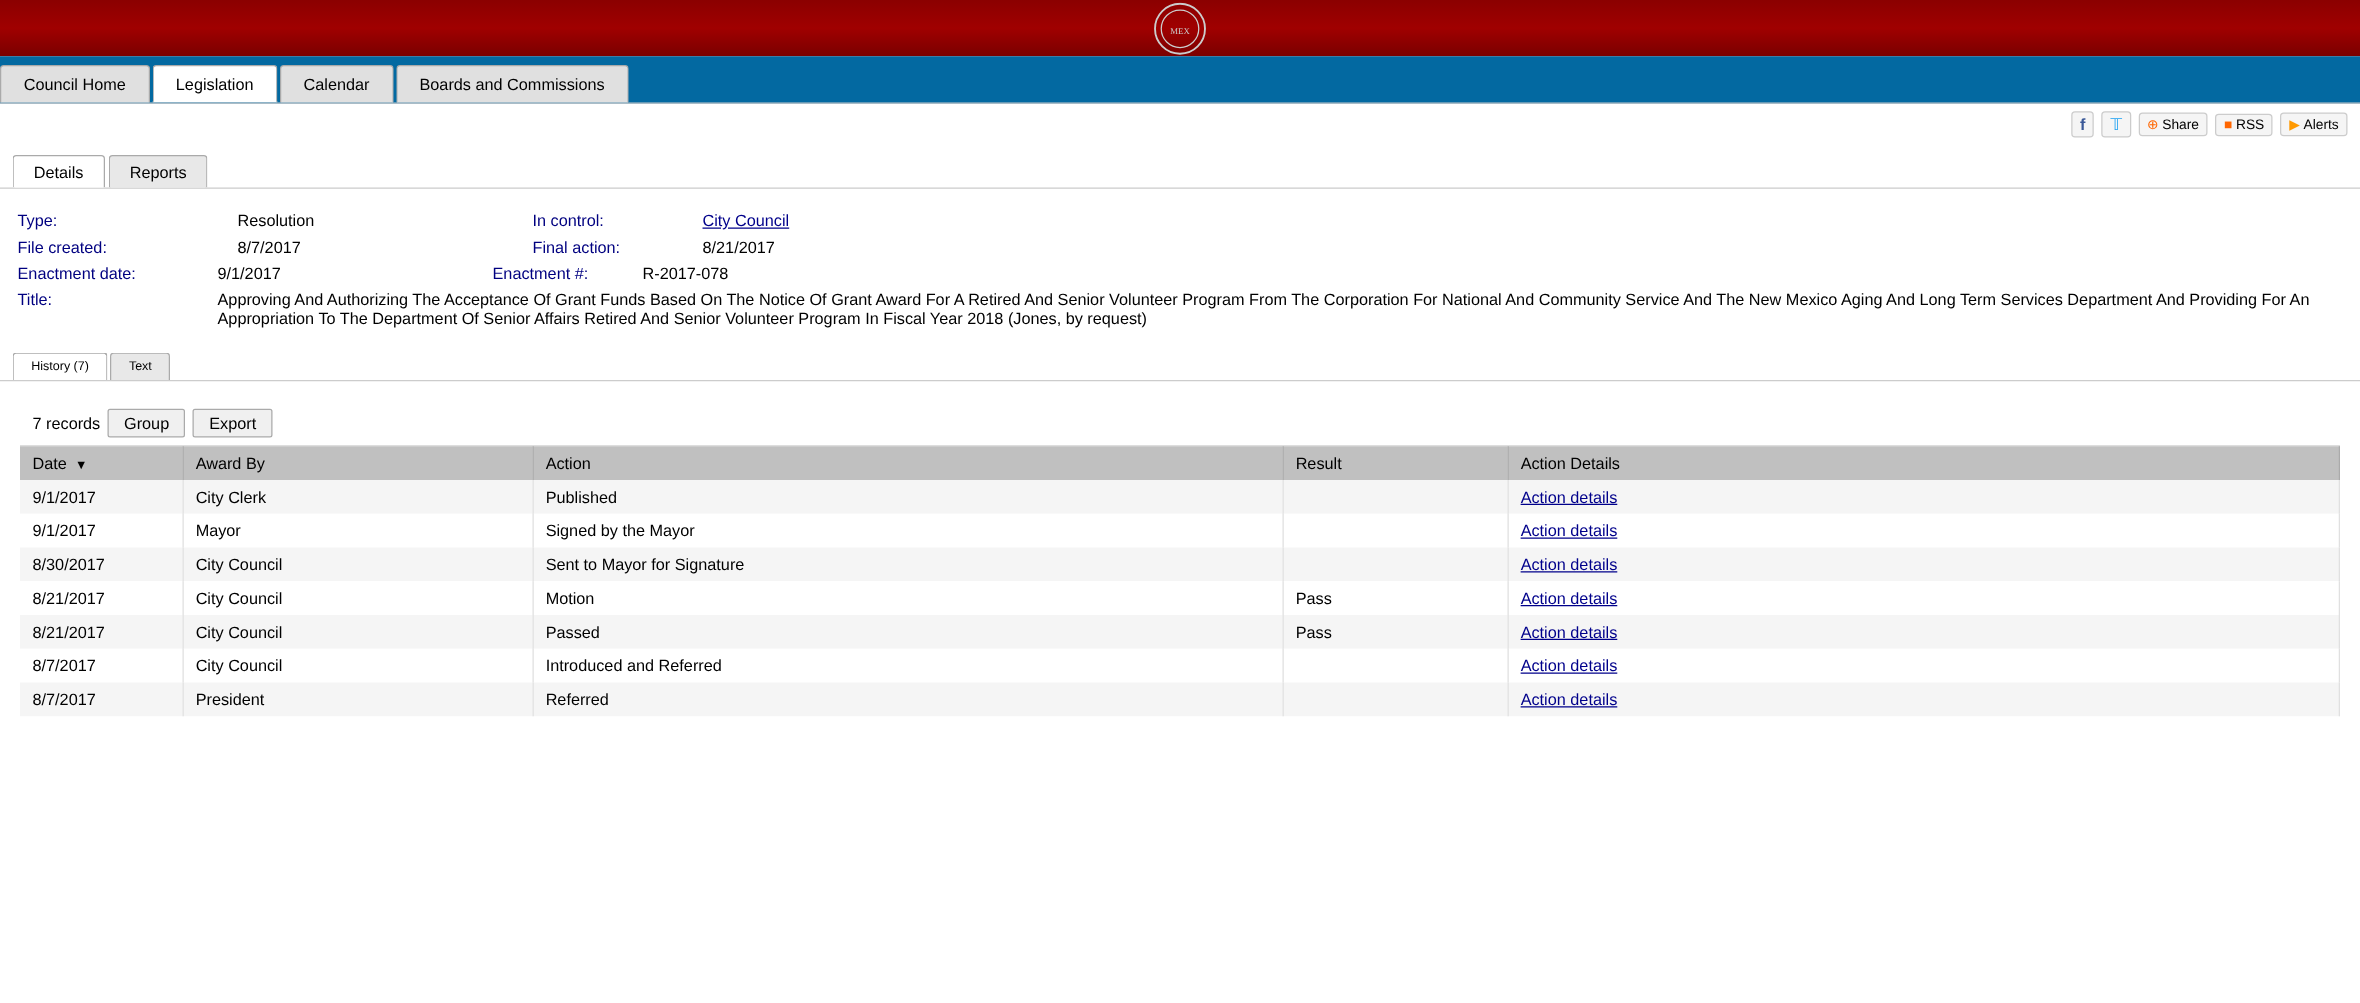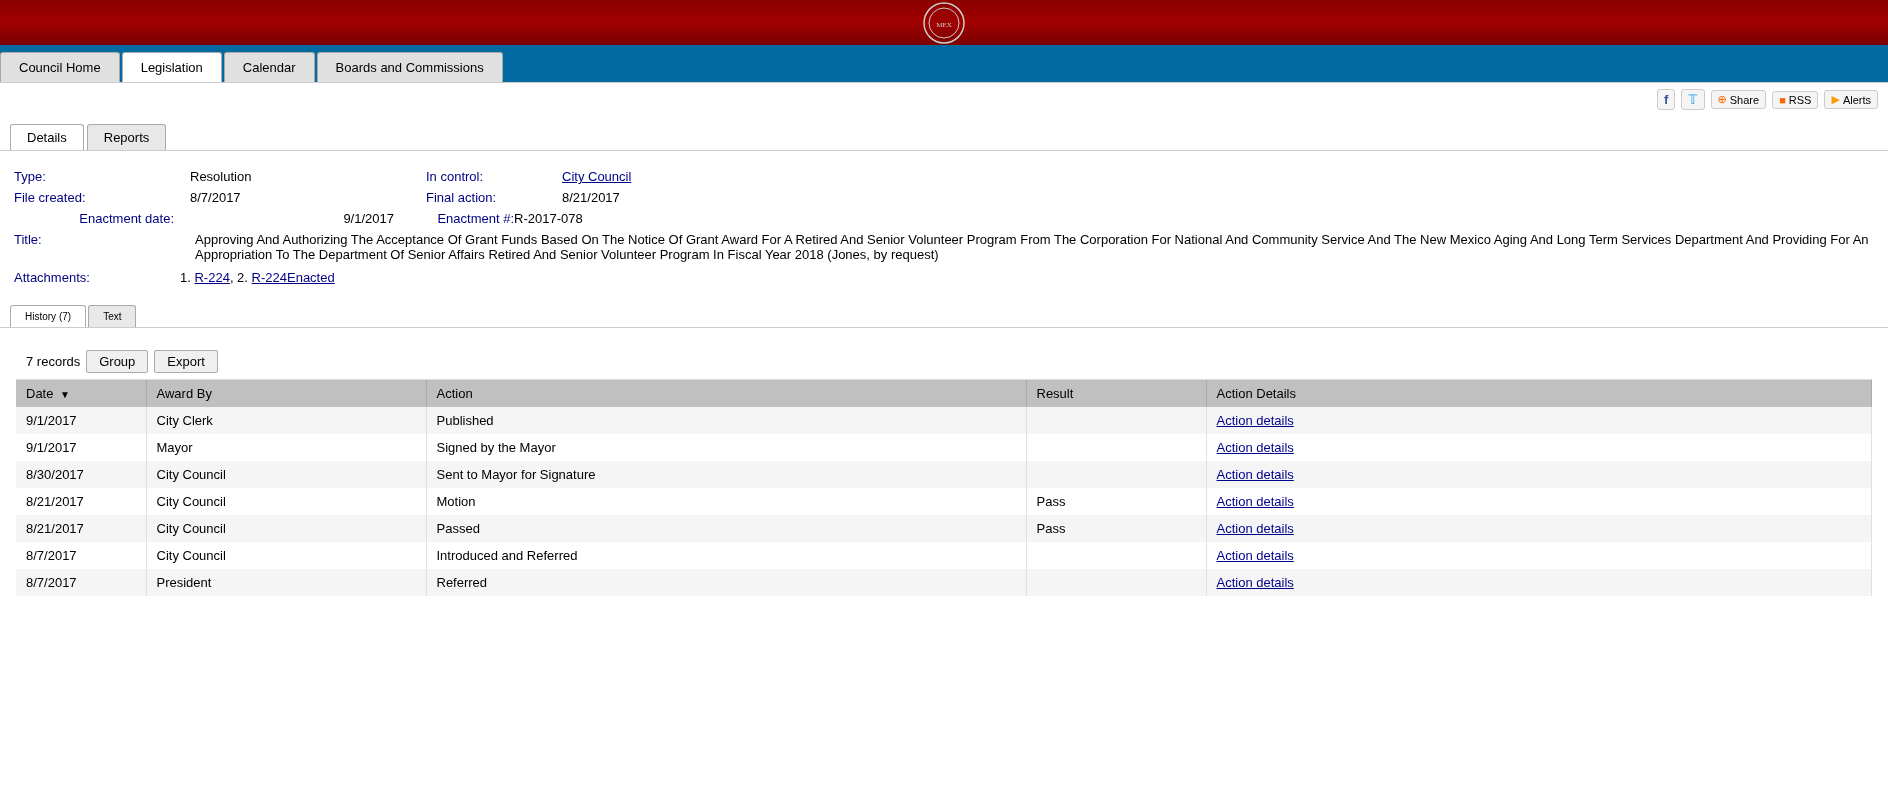--- a/index.html
+++ b/index.html
@@ -114,21 +114,21 @@
     }
     .link {
       color: #00008b;
       text-decoration: underline;
       cursor: pointer;
     }
 
     
     .title-row {
       display: flex;
-      gap: 21px;
+      gap: 0;
       margin-top: 4px;
       align-items: flex-start;
     }
     .title-label {
       color: #000080;
       min-width: 160px;
       font-size: 13px;
     }
     .title-text {
       font-size: 13px;
@@ -296,38 +296,32 @@
     <span class="value link">City Council</span>
   </div>
 
   <div style="display:flex; gap:16px; margin-bottom:6px; align-items:center;">
     <span class="label" style="min-width:160px;">File created:</span>
     <span class="value" style="min-width:220px;">8/7/2017</span>
     <span class="label" style="min-width:120px;">Final action:</span>
     <span class="value">8/21/2017</span>
   </div>
 
-  <div style="display:flex; gap:0; margin-bottom:6px; align-items:baseline;text-align:right;">
+  <div style="display:flex; gap:0; margin-bottom:6px; align-items:baseline;">
     <span class="label" style="min-width:160px;">Enactment date:</span>
     <span class="value" style="min-width:220px;">9/1/2017</span>
     <span class="label" style="min-width:120px;">Enactment #:</span>
     <span class="value">R-2017-078</span>
   </div>
 
   <div class="title-row">
     <span class="title-label label">Title:</span>
     <span class="title-text">Approving And Authorizing The Acceptance Of Grant Funds Based On The Notice Of Grant Award For A Retired And Senior Volunteer Program From The Corporation For National And Community Service And The New Mexico Aging And Long Term Services Department And Providing For An Appropriation To The Department Of Senior Affairs Retired And Senior Volunteer Program In Fiscal Year 2018 (Jones, by request)</span>
   </div>
 
-  <div class="attach-row" style="margin-top:8px;">
-    <span class="attach-label label">Attachments:</span>
-    <span class="attach-text">
-      1. <a class="link" href="#">R-224</a>, 2. <a class="link" href="#">R-224Enacted</a>
-    </span>
-  </div>
 </div>
 
 <div class="history-tabs">
   <div class="history-tab active">History (7)</div>
   <div class="history-tab">Text</div>
 </div>
 
 <div class="history-content">
 
   <div class="records-bar">

